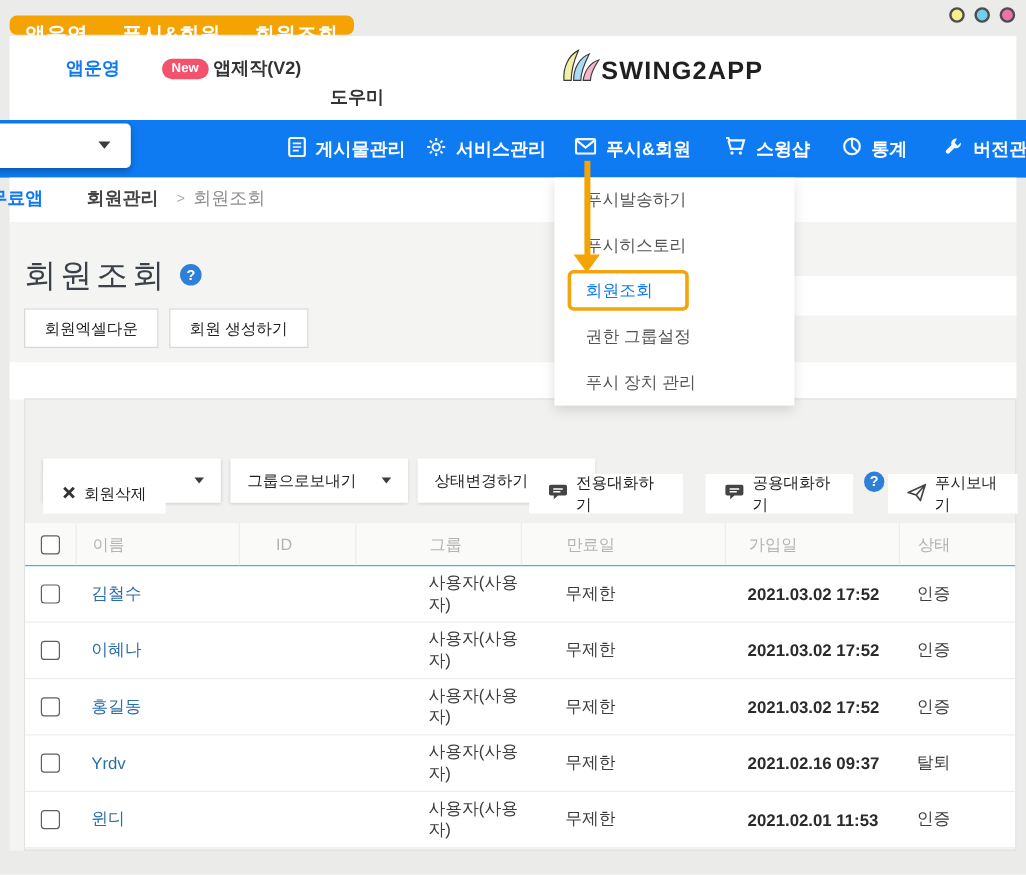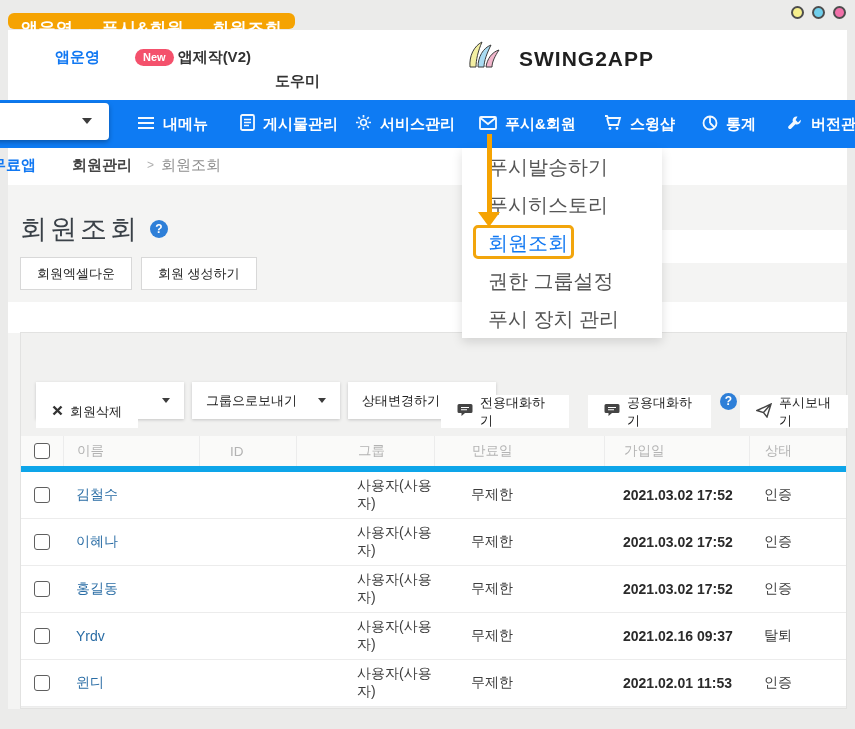--- a/index.html
+++ b/index.html
@@ -17,21 +17,21 @@
     padding:0 13px; border-radius:6px; z-index:30; letter-spacing:.5px; }
 
   
   .header-card { position:absolute; left:8px; top:30px; width:839px; height:70px; background:#fff; }
   .hdr-link { position:absolute; top:18px; font-size:15px; font-weight:bold; color:#333; }
   .hdr-app-manage { left:47px; color:#1178f2; }
   .hdr-maker-group { left:127px; display:flex; align-items:center; gap:4px; }
   .new-badge { background:#f4516c; color:#fff; font-size:11px; font-weight:bold;
     padding:2px 8px 3px; border-radius:10px; }
   .hdr-helper { left:267px;margin-top:24px; }
-  .logo { position:absolute; left:458px; top:11px; display:flex; align-items:flex-end; gap:19px; }
+  .logo { position:absolute; left:458px; top:11px; display:flex; align-items:flex-end; gap:1px; }
   .logo-text { font-size:21px; font-weight:bold; color:#1f1f1f; letter-spacing:1px; line-height:26px; }
 
   
   .nav { position:absolute; left:0; top:100px; width:855px; height:48px; background:#0e7bf3; }
   .nav-item { position:absolute; top:0; height:48px; display:flex; align-items:center; gap:8px;
     color:#fff; font-size:15px; font-weight:bold; white-space:nowrap; }
   .nav-item svg { flex:0 0 auto; opacity:.95; }
 
   
   .app-select { position:absolute; left:-8px; top:103px; width:117px; height:37px; background:#fff;
@@ -73,42 +73,42 @@
 
   .delete-btn { position:absolute; left:15px; top:62px; border:none; box-shadow:none; }
   .chat-btn-private { position:absolute; left:420px; top:62px; width:128px; border:none; }
   .chat-btn-public { position:absolute; left:567px; top:62px; width:123px; border:none; }
   .panel .q2 { position:absolute; left:699px; top:60px; width:17px; height:17px; line-height:17px; }
   .push-btn { position:absolute; left:719px; top:62px; width:108px; border:none; }
 
   
   .tbl { position:absolute; left:0; top:103px; width:825px; }
   .thead { display:flex; height:36px; background:#fafaf9; align-items:center;
-    color:#b3b3b3; font-size:13.5px; border-bottom:6px solid #0ea5e9; }
+    color:#b3b3b3; font-size:13.5px; border-bottom:1px solid #0ea5e9; }
   .trow { display:flex; height:47px; background:#fff; align-items:center;
     font-size:14px; color:#3d3d3d; border-bottom:1px solid #ececec; }
   .c0 { width:42px; display:flex; justify-content:center; }
   .c1 { width:136px; padding-left:13px; }
   .c2 { width:97px;  padding-left:30px; }
   .c3 { width:138px; padding-left:61px; }
   .c4 { width:170px; padding-left:37px; }
   .c5 { width:145px; padding-left:19px; }
   .c6 { flex:1;      padding-left:15px; }
   .thead > div { border-left:1px solid #ececec; height:100%; display:flex; align-items:center; }
   .thead > div.c0 { border-left:none; }
   .thead > div.c0, .trow > .c0 { justify-content:center; padding-left:0; }
   .cb { width:16px; height:16px; background:#fff; border:1.5px solid #5f5f5f; border-radius:3px; }
   .name-link { color:#2a6da5; }
   .joined { font-weight:bold; color:#2b2b2b; }
 
   
   .push-menu { position:absolute; left:462px; top:148px; width:200px; height:190px; background:#fff;
     box-shadow:0 4px 10px rgba(0,0,0,.13); z-index:20; }
   .pm-item { height:38px; display:flex; align-items:center; padding-left:26px;
-    font-size:20px; color:#555; }
+    font-size:14px; color:#555; }
   .pm-item.active { color:#1178f2; }
   .pm-highlight { position:absolute; left:11px; top:77px; width:101px; height:34px;
     border:3px solid #f2a50c; border-radius:5px; pointer-events:none; }
 
   
   .arrow-line { position:absolute; left:487px; top:134px; width:5px; height:79px;
     background:#f5a302; z-index:25; }
   .arrow-head { position:absolute; left:478px; top:212px; width:0; height:0; z-index:25;
     border-left:11px solid transparent; border-right:11px solid transparent;
     border-top:15px solid #f5a302; }
@@ -139,26 +139,20 @@
           <path d="M4 26 C3 15 8 5 16 1 C12 10 10 19 10 26 Z" fill="#f3efa3" stroke="#3a3a3a" stroke-width="1"></path>
           <path d="M12 26 C12 16 17 7 25 4 C21 12 18 20 18 26 Z" fill="#aadcf2" stroke="#3a3a3a" stroke-width="1"></path>
           <path d="M20 26 C21 18 26 11 33 9 C29 15 26 21 26 26 Z" fill="#f2b7cd" stroke="#3a3a3a" stroke-width="1"></path>
         </svg>
       </span>
       <span class="logo-text">SWING2APP</span>
     </div>
   </div>
 
   <div class="nav">
-    <div class="nav-item" style="left:137px">
-      <span><svg width="18" height="14" viewBox="0 0 18 14">
-            <path d="M1 2h16M1 7h16M1 12h16" stroke="#fff" stroke-width="2.2"></path>
-          </svg></span>
-      <span>내메뉴</span>
-    </div>
     <div class="nav-item" style="left:240px">
       <span><svg width="15" height="17" viewBox="0 0 15 17">
             <rect x="1" y="1" width="13" height="15" rx="1.5" fill="none" stroke="#fff" stroke-width="1.8"></rect>
             <path d="M4 5.5h7M4 8.5h7M4 11.5h5" stroke="#fff" stroke-width="1.4"></path>
           </svg></span>
       <span>게시물관리</span>
     </div>
     <div class="nav-item" style="left:355px">
       <span><svg width="17" height="17" viewBox="0 0 17 17">
             <g stroke="#fff" stroke-width="1.7" fill="none">

